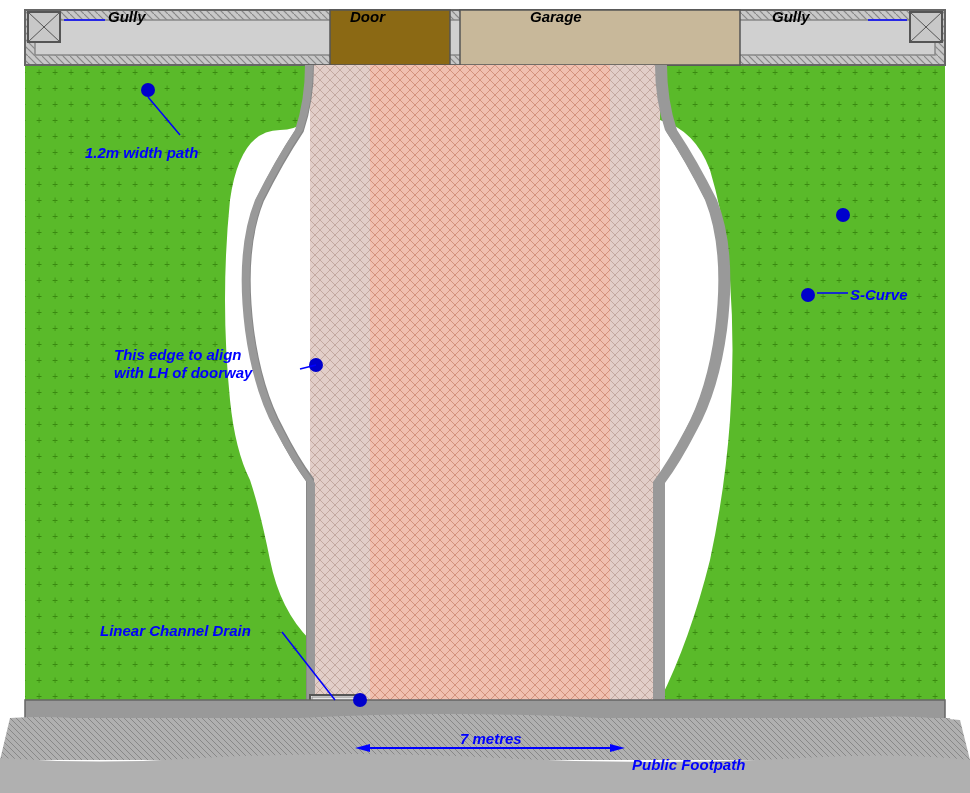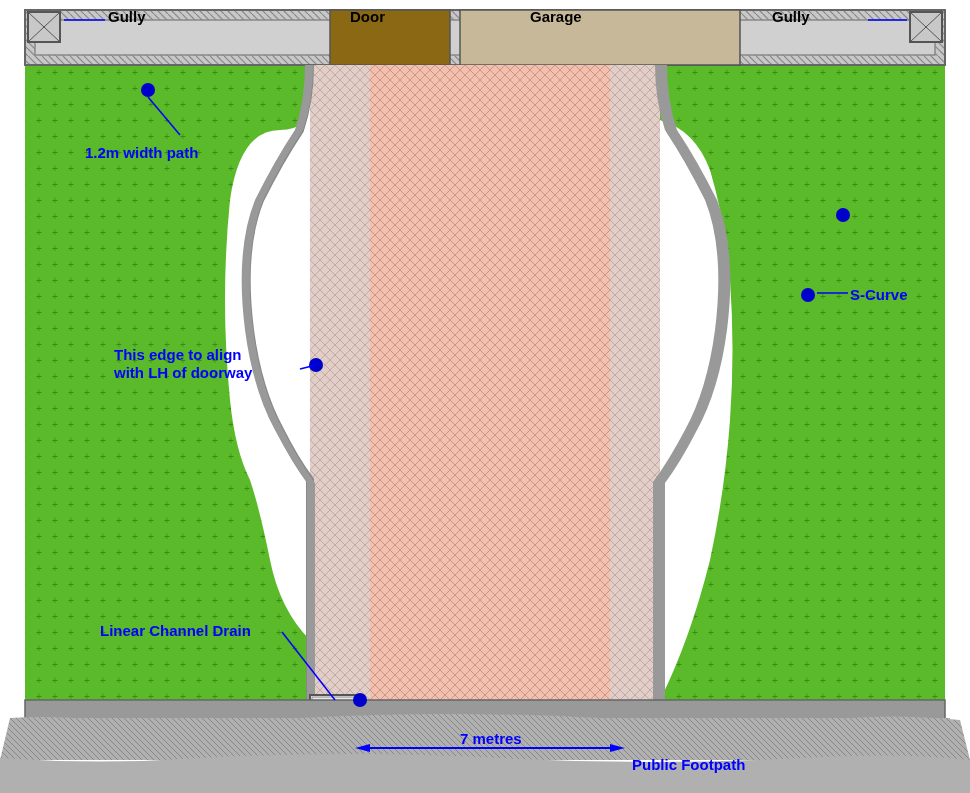--- a/index.html
+++ b/index.html
@@ -7,20 +7,21 @@
       width: 970px;
       height: 793px;
       overflow: hidden;
       background: #fff;
       font-family: Arial, sans-serif;
     }
     #diagram-container {
       position: relative;
       width: 970px;
       height: 569px;
+      font-style: italic;
     }
     svg {
       position: absolute;
       top: 0; left: 0;
       width: 970px;
       height: 793px;
     }
     .label {
       font-family: Arial, sans-serif;
       font-weight: bold;

